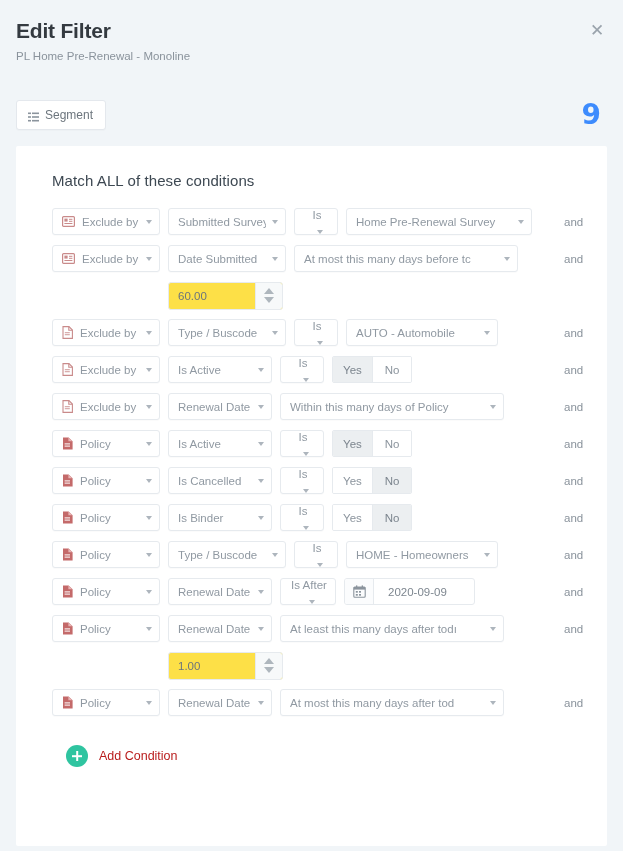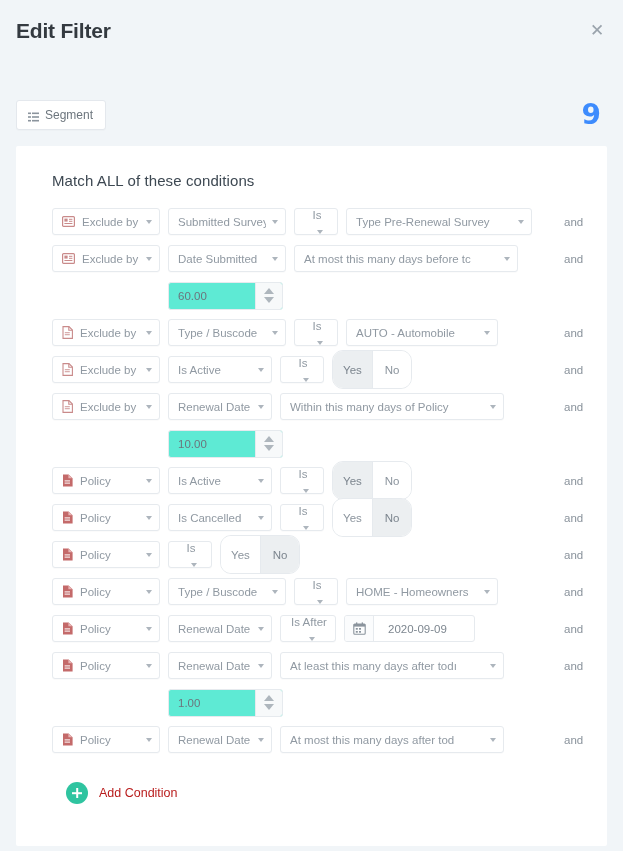--- a/index.html
+++ b/index.html
@@ -147,21 +147,21 @@
   .c-op-long.xl { width: 224px; }
 
   
   .spin {
     display: inline-flex;
     align-items: stretch;
     height: 28px;
     border: 1px solid #e6eaee;
     border-radius: 3px;
     overflow: hidden;
-    background: #5eead4;
+    background: #fde047;
     margin-left: 0;
   }
   .spin input {
     width: 86px;
     border: 0;
     outline: none;
     font-size: 11.5px;
     color: #6c757d;
     padding: 0 9px;
     font-family: "Liberation Sans", sans-serif;
@@ -182,22 +182,22 @@
     width: 0; height: 0;
     border-left: 5px solid transparent;
     border-right: 5px solid transparent;
   }
   .spin .up   { border-bottom: 6px solid #aeb6bd; }
   .spin .down { border-top: 6px solid #aeb6bd; }
 
   
   .yesno {
     display: inline-flex;
-    height: 39px;
-    border-radius: 11px;
+    height: 27px;
+    border-radius: 2px;
     overflow: hidden;
     border: 1px solid #e6eaee;
     margin-right: 8px;
   }
   .yesno .seg {
     width: 39px;
     display: flex;
     align-items: center;
     justify-content: center;
     font-size: 11.5px;
@@ -263,20 +263,21 @@
   }
   .add-circle::before { width: 10px; height: 1.6px; transform: translate(-50%,-50%); }
   .add-circle::after  { width: 1.6px; height: 10px; transform: translate(-50%,-50%); }
   .add-label { font-size: 12.5px; color: #b91c1c; }
 </style>
 </head>
 <body>
 
 <div class="modal-header">
   <div class="modal-title">Edit Filter</div>
+  <div class="modal-subtitle">PL Home Pre-Renewal - Monoline</div>
   <div class="close-btn">✕</div>
 </div>
 
 <div class="toolbar">
   <div class="segment-btn">
     <span class="ic">
       <svg width="11" height="10" viewBox="0 0 11 10">
         <rect x="0" y="0.5" width="3" height="1.6" fill="#8b949d"></rect>
         <rect x="4" y="0.5" width="7" height="1.6" fill="#8b949d"></rect>
         <rect x="0" y="4.2" width="3" height="1.6" fill="#8b949d"></rect>
@@ -309,21 +310,21 @@
         </div>
         <div class="ctrl c-field wide">
           <span class="lbl">Submitted Survey</span>
           <span class="caret"></span>
         </div>
         <div class="ctrl c-op">
           <span class="lbl">Is</span>
           <span class="caret"></span>
         </div>
         <div class="ctrl c-val xw">
-          <span class="lbl">Type Pre-Renewal Survey</span>
+          <span class="lbl">Home Pre-Renewal Survey</span>
           <span class="caret"></span>
         </div>
         <span class="and-label">and</span>
       </div>
       <div class="cond-row">
         <div class="ctrl c-entity">
           <span class="ic">
             <svg width="13" height="11" viewBox="0 0 13 11">
               <rect x="0.6" y="0.6" width="11.8" height="9.8" rx="1" fill="none" stroke="#c98a8a" stroke-width="1.2"></rect>
               <rect x="2.4" y="2.6" width="3.2" height="3" fill="#c98a8a"></rect>
@@ -425,30 +426,20 @@
         <div class="ctrl c-field">
           <span class="lbl">Renewal Date</span>
           <span class="caret"></span>
         </div>
         <div class="ctrl c-op-long xl">
           <span class="lbl">Within this many days of Policy</span>
           <span class="caret"></span>
         </div>
         <span class="and-label">and</span>
       </div>
-      <div class="cond-row sub">
-        <div style="width:116px"></div>
-        <div class="spin">
-          <input type="text" value="10.00" style="">
-          <span class="btns">
-            <span class="up"></span>
-            <span class="down"></span>
-          </span>
-        </div>
-      </div>
       <div class="cond-row">
         <div class="ctrl c-entity">
           <span class="ic">
             <svg width="11" height="13" viewBox="0 0 11 13">
               <path d="M1 0.4h5.6L10.6 4.2v8.4H1z" fill="#c46a6a"></path>
               <path d="M6.4 0.6v3.6h3.9" fill="#e8b5b5"></path>
               <rect x="2.6" y="6.4" width="5.4" height="1" fill="#ffffff"></rect>
               <rect x="2.6" y="8.6" width="5.4" height="1" fill="#ffffff"></rect>
             </svg>
           </span>
@@ -500,20 +491,24 @@
         <div class="ctrl c-entity">
           <span class="ic">
             <svg width="11" height="13" viewBox="0 0 11 13">
               <path d="M1 0.4h5.6L10.6 4.2v8.4H1z" fill="#c46a6a"></path>
               <path d="M6.4 0.6v3.6h3.9" fill="#e8b5b5"></path>
               <rect x="2.6" y="6.4" width="5.4" height="1" fill="#ffffff"></rect>
               <rect x="2.6" y="8.6" width="5.4" height="1" fill="#ffffff"></rect>
             </svg>
           </span>
           <span class="lbl">Policy</span>
+          <span class="caret"></span>
+        </div>
+        <div class="ctrl c-field">
+          <span class="lbl">Is Binder</span>
           <span class="caret"></span>
         </div>
         <div class="ctrl c-op">
           <span class="lbl">Is</span>
           <span class="caret"></span>
         </div>
         <div class="yesno">
           <span class="seg">Yes</span>
           <span class="seg on">No</span>
         </div>

